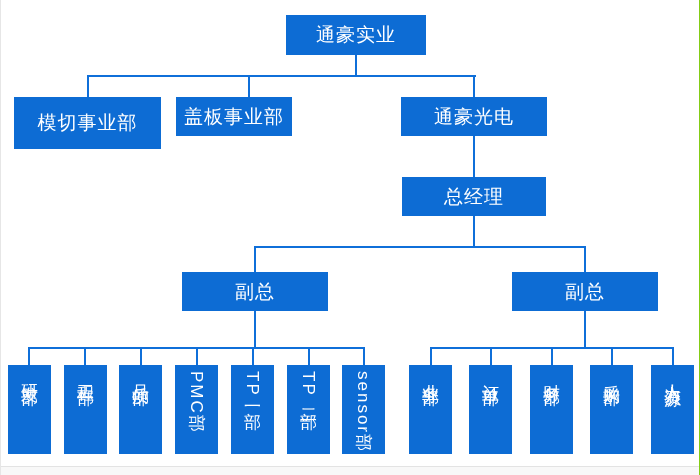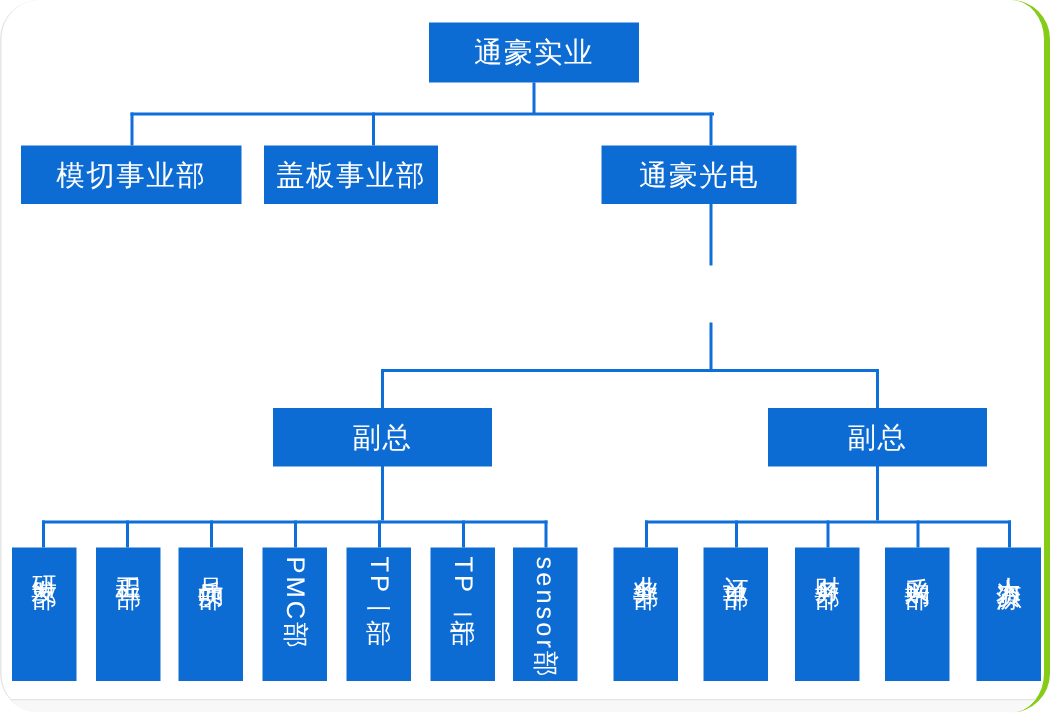--- a/index.html
+++ b/index.html
@@ -9,22 +9,21 @@
   }
   *{margin:0;padding:0;box-sizing:border-box;}
   html,body{background:#fff;}
   body{font-family:"Liberation Sans","DejaVu Sans",sans-serif;}
   .canvas{
     position:relative;
     width:700px;height:475px;
     background:#ffffff;
     overflow:hidden;
     border-left:1px solid #e6e6e6;
-    border-right:4px solid #84cc16;
-    border-radius:26px;
+    border-right:1px solid #84cc16;
   }
   .box{
     position:absolute;
     background:var(--box-fill);
     color:var(--text);
     display:flex;
     align-items:center;
     justify-content:center;
     text-align:center;
   }
@@ -78,30 +77,33 @@
   <div class="line vl" style="left:429px;top:347px;height:18px"></div>
   <div class="line vl" style="left:489px;top:347px;height:18px"></div>
   <div class="line vl" style="left:550px;top:347px;height:18px"></div>
   <div class="line vl" style="left:610px;top:347px;height:18px"></div>
   <div class="line vl" style="left:671px;top:347px;height:18px"></div>
 
   <div class="box h" style="left:285px;top:15px;width:140px;height:40px">
     <span>通豪实业</span>
   </div>
 
-  <div class="box h" style="left:13px;top:97px;width:147px;height:39px">
+  <div class="box h" style="left:13px;top:97px;width:147px;height:52px">
     <span>模切事业部</span>
   </div>
   <div class="box h" style="left:175px;top:97px;width:116px;height:39px">
     <span>盖板事业部</span>
   </div>
-  <div class="box h" style="left:400px;top:97px;width:130px;height:39px">
+  <div class="box h" style="left:400px;top:97px;width:146px;height:39px">
     <span>通豪光电</span>
   </div>
 
+  <div class="box h" style="left:401px;top:177px;width:144px;height:39px">
+    <span>总经理</span>
+  </div>
 
   <div class="box h" style="left:181px;top:272px;width:146px;height:39px">
     <span>副总</span>
   </div>
   <div class="box h" style="left:511px;top:272px;width:146px;height:39px">
     <span>副总</span>
   </div>
 
   <div class="box v upright" style="left:7px;top:365px;width:43px;height:89px">
     <span>研发部</span>

